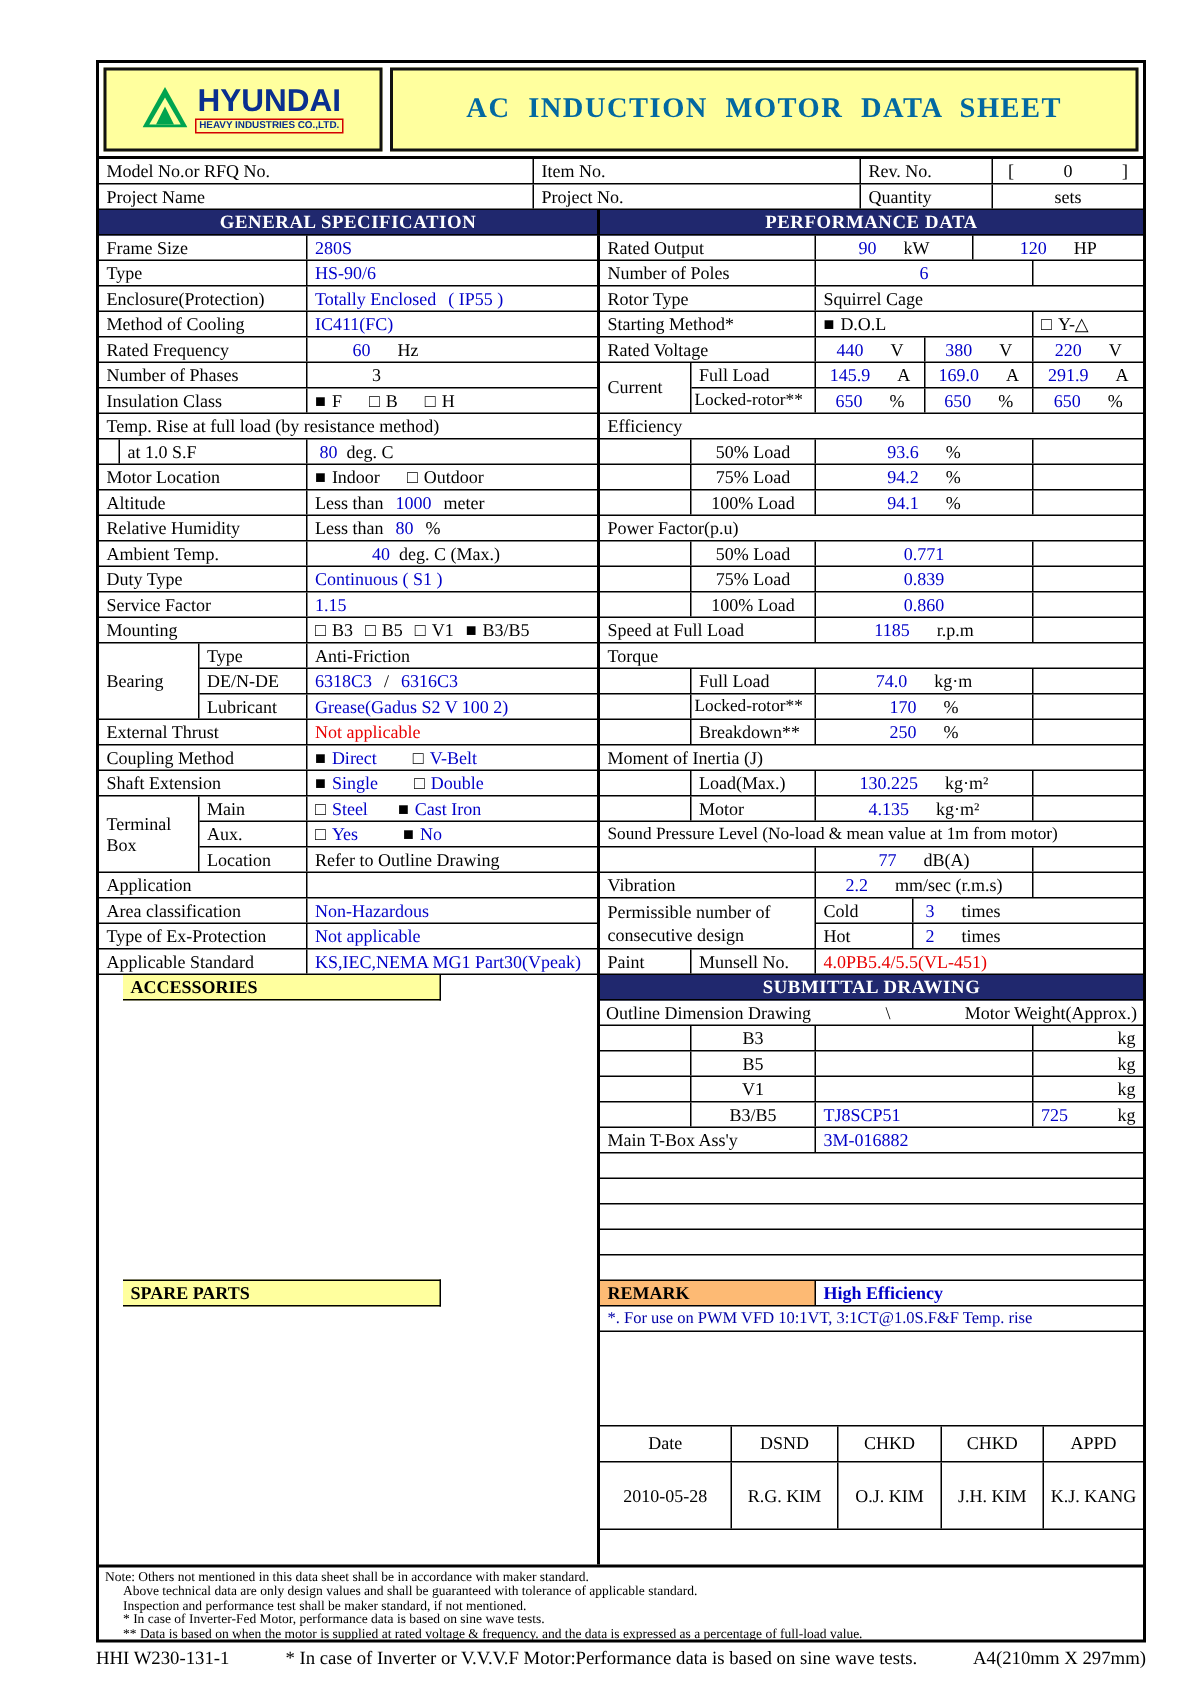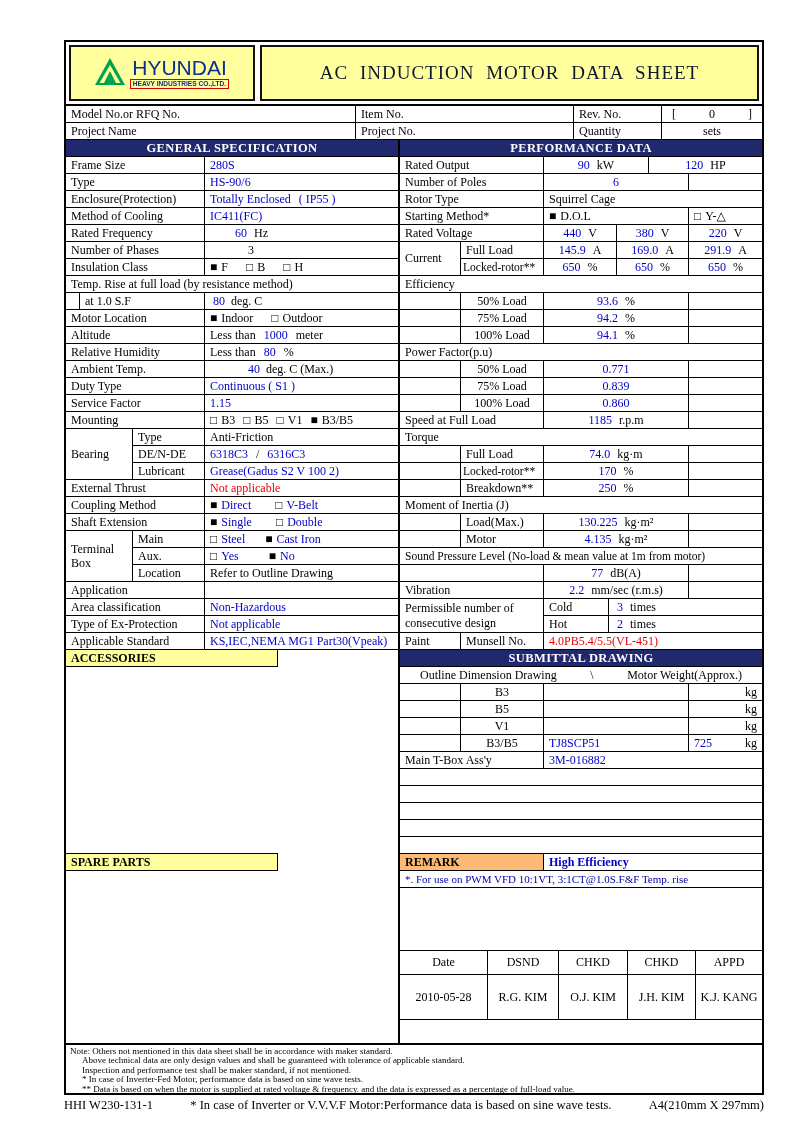--- a/index.html
+++ b/index.html
@@ -2,31 +2,31 @@
 <html><head>
 <meta charset="utf-8">
 <style>
 *{margin:0;padding:0;box-sizing:border-box;}
 html,body{width:793px;height:1121px;}
 body{background:#fff;font-family:"Liberation Serif",serif;font-size:12px;color:#000;position:relative;}
 .sheet{position:absolute;left:64px;top:40px;width:700px;border:2px solid #000;background:#fff;}
 .hdr{display:flex;gap:5px;padding:3px;height:64px;border-bottom:2px solid #000;}
 .logo-box{width:186px;background:#FFFF9E;border:2px solid #111;display:flex;align-items:center;justify-content:center;gap:5px;}
 .logo-texts{display:flex;flex-direction:column;align-items:center;line-height:1;}
-.logo-brand{font-family:"Liberation Sans",sans-serif;font-weight:normal;font-size:21px;color:#0A2F8F;}
+.logo-brand{font-family:"Liberation Sans",sans-serif;font-weight:bold;font-size:21px;color:#0A2F8F;}
 .logo-sub{font-family:"Liberation Sans",sans-serif;font-size:6.6px;font-weight:bold;color:#0A2F8F;border:1px solid #D40000;padding:1px 2px;margin-top:1px;white-space:nowrap;}
 .title-box{flex:1;background:#FFFF9E;border:2px solid #111;display:flex;align-items:center;justify-content:center;}
-.doc-title{color:#0f172a;font-weight:normal;font-size:19px;letter-spacing:1px;word-spacing:6px;white-space:nowrap;}
+.doc-title{color:#0369a1;font-weight:bold;font-size:19px;letter-spacing:1px;word-spacing:6px;white-space:nowrap;}
 .r{display:flex;height:17px;border-bottom:1px solid #000;}
 .c{display:flex;align-items:center;border-right:1px solid #000;padding:0 5px;white-space:nowrap;overflow:hidden;}
 .c:last-child{border-right:none;}
 .ctr{justify-content:center;padding:0 2px;}
 .btw{justify-content:space-between;}
 .grow{flex:1;}
-.nop{padding:0 20px;}
+.nop{padding:0 4px;}
 .heads{display:flex;height:17px;}
 .sec-head{background:#20286E;color:#fff;font-weight:bold;font-size:12.5px;display:flex;align-items:center;justify-content:center;border-bottom:1px solid #000;letter-spacing:.4px;}
 .sec-head.left{width:334px;border-right:2px solid #000;}
 .sec-head.right{width:362px;}
 .sec-head.full{width:100%;}
 .main{display:flex;height:886px;}
 .col-left{width:334px;border-right:2px solid #000;display:flex;flex-direction:column;}
 .col-right{width:362px;display:flex;flex-direction:column;font-family:Liberation Serif, serif;}
 .blue{color:#0000C8;}
 .red{color:#E80000;}
@@ -40,23 +40,23 @@
 .w218{width:218px}.w290{width:290px}
 .blk{display:flex;border-bottom:1px solid #000;}
 .blk .outer{display:flex;align-items:center;border-right:1px solid #000;padding:0 5px;}
 .outcol{flex-direction:column;align-items:flex-start !important;justify-content:center;line-height:1.2;}
 .blk .inner{flex:1;display:flex;flex-direction:column;}
 .blk .inner .r{flex:1;height:auto;}
 .blk .inner .r:last-child{border-bottom:none;}
 .h51{height:51px}.h34{height:34px}
 .opt{display:flex;align-items:center;gap:4px;}
 .mk{font-size:12px;line-height:1;}
-.g5{gap:7px}.g6{gap:6px}.g8{gap:8px}.g18{gap:18px}.g20{gap:20px}.g24{gap:24px}.g30{gap:30px}
+.g5{gap:18px}.g6{gap:6px}.g8{gap:8px}.g18{gap:18px}.g20{gap:20px}.g24{gap:24px}.g30{gap:30px}
 .o30{padding-left:30px}.o43{padding-left:43px}.o8{padding-left:8px}
-.tagrow{height:17px;display:flex;}
+.tagrow{height:17px;display:flex;padding-left:16px;}
 .ytag{width:212px;background:#FFFF9E;border-right:1.5px solid #000;border-bottom:1.5px solid #000;font-weight:bold;display:flex;align-items:center;padding:0 5px;height:17px;}
 .ytag.boxed{border-top:1.5px solid #000;height:18px;}
 .ycell{background:#fdba74;font-weight:bold;}
 .acc-space{height:186px;}
 .spare-space{flex:1;}
 .rev-cell{display:flex;justify-content:space-between;padding:0 10px;}
 .sig{display:flex;flex-direction:column;margin-top:auto;margin-bottom:23px;border-top:1px solid #000;}
 .sigh{height:24px;}
 .sigv{height:45px;}
 .notes{border-top:2px solid #000;height:50px;font-size:9px;line-height:9.4px;padding:2px 4px;}

